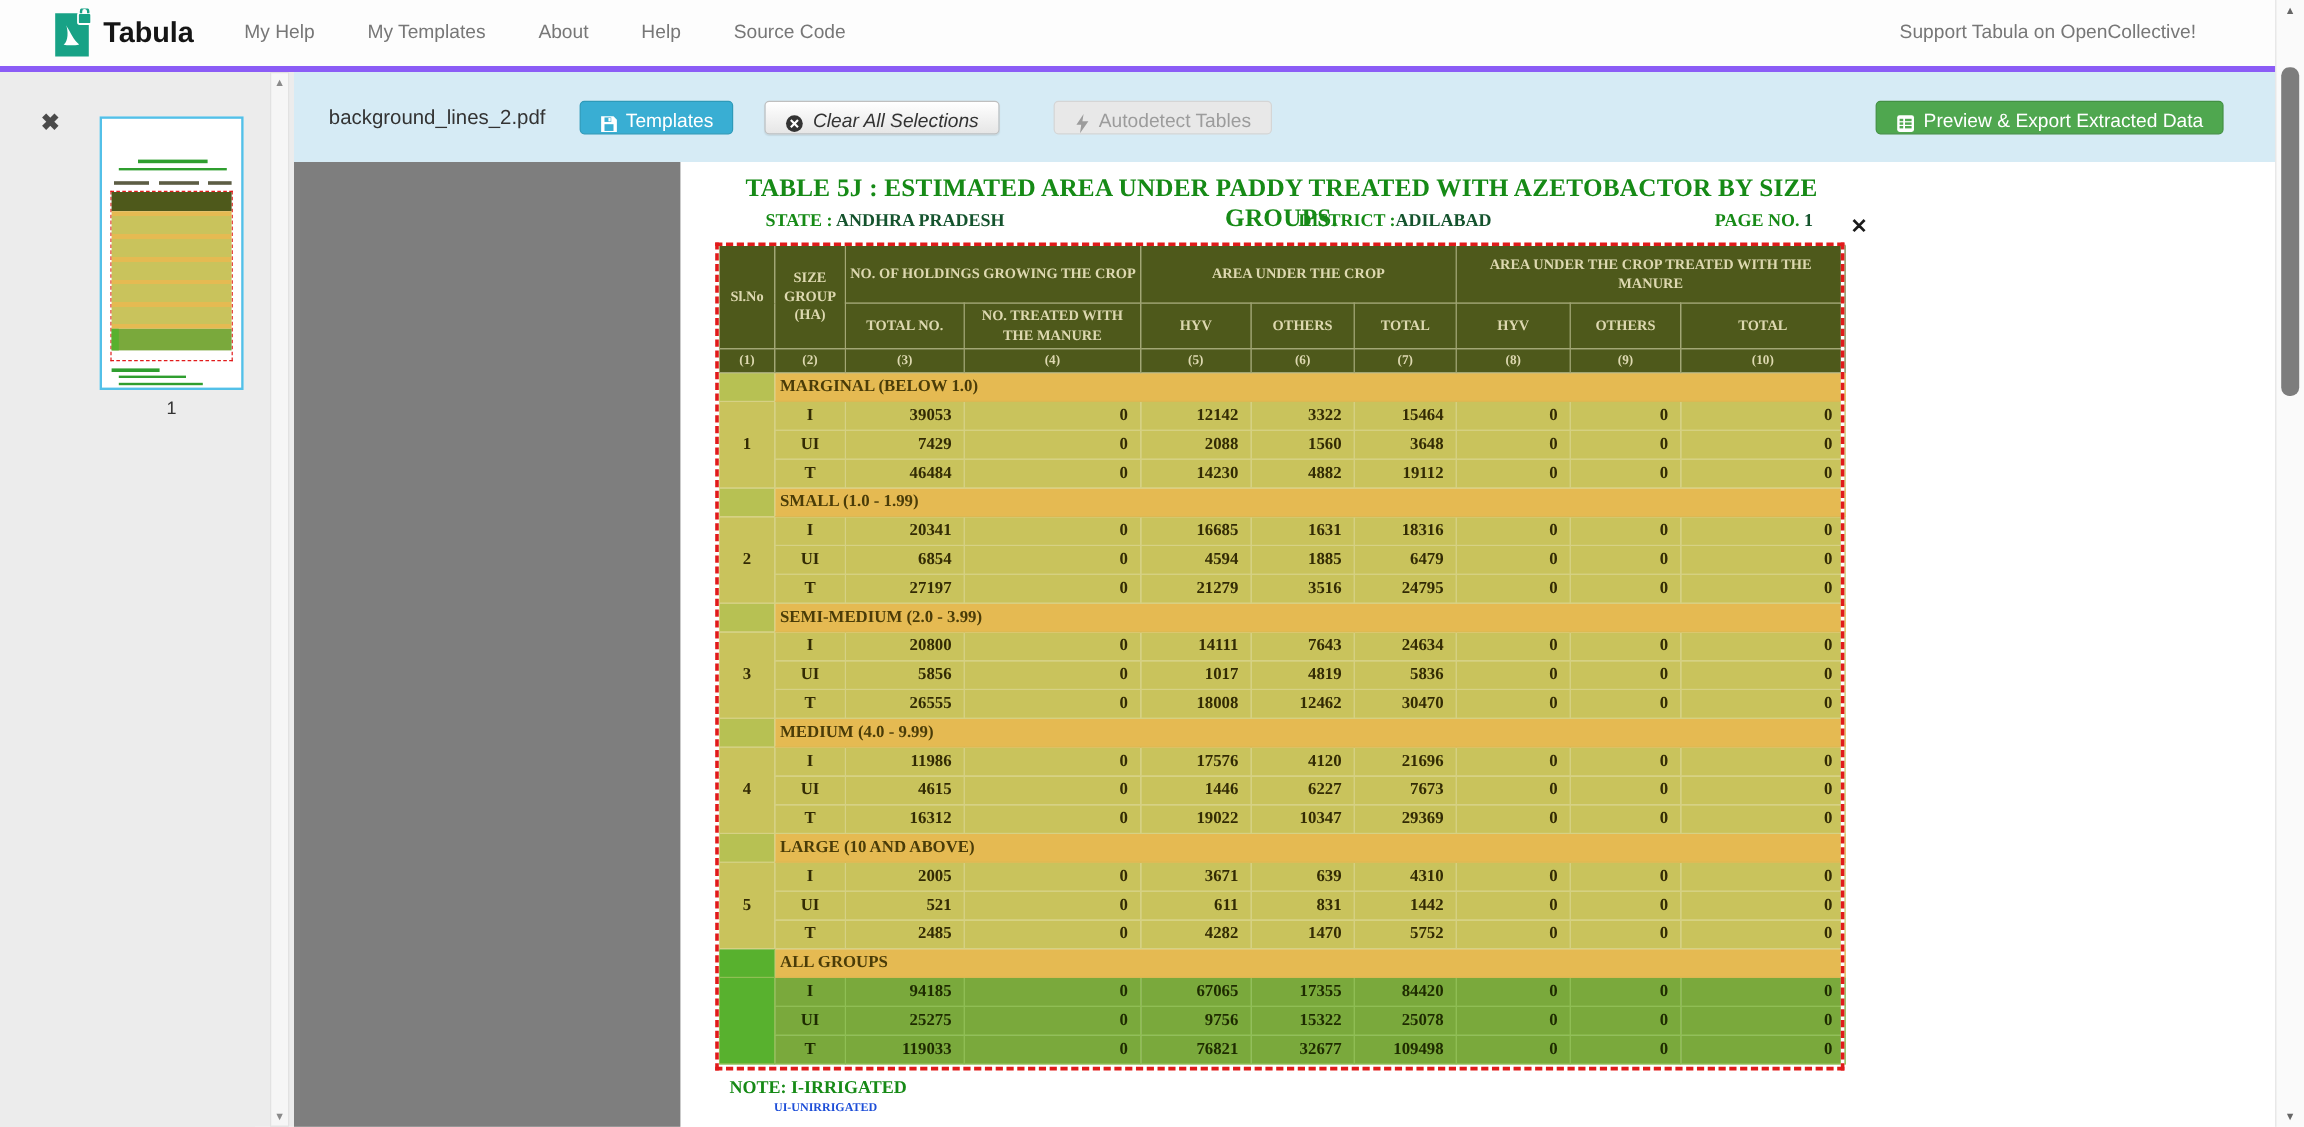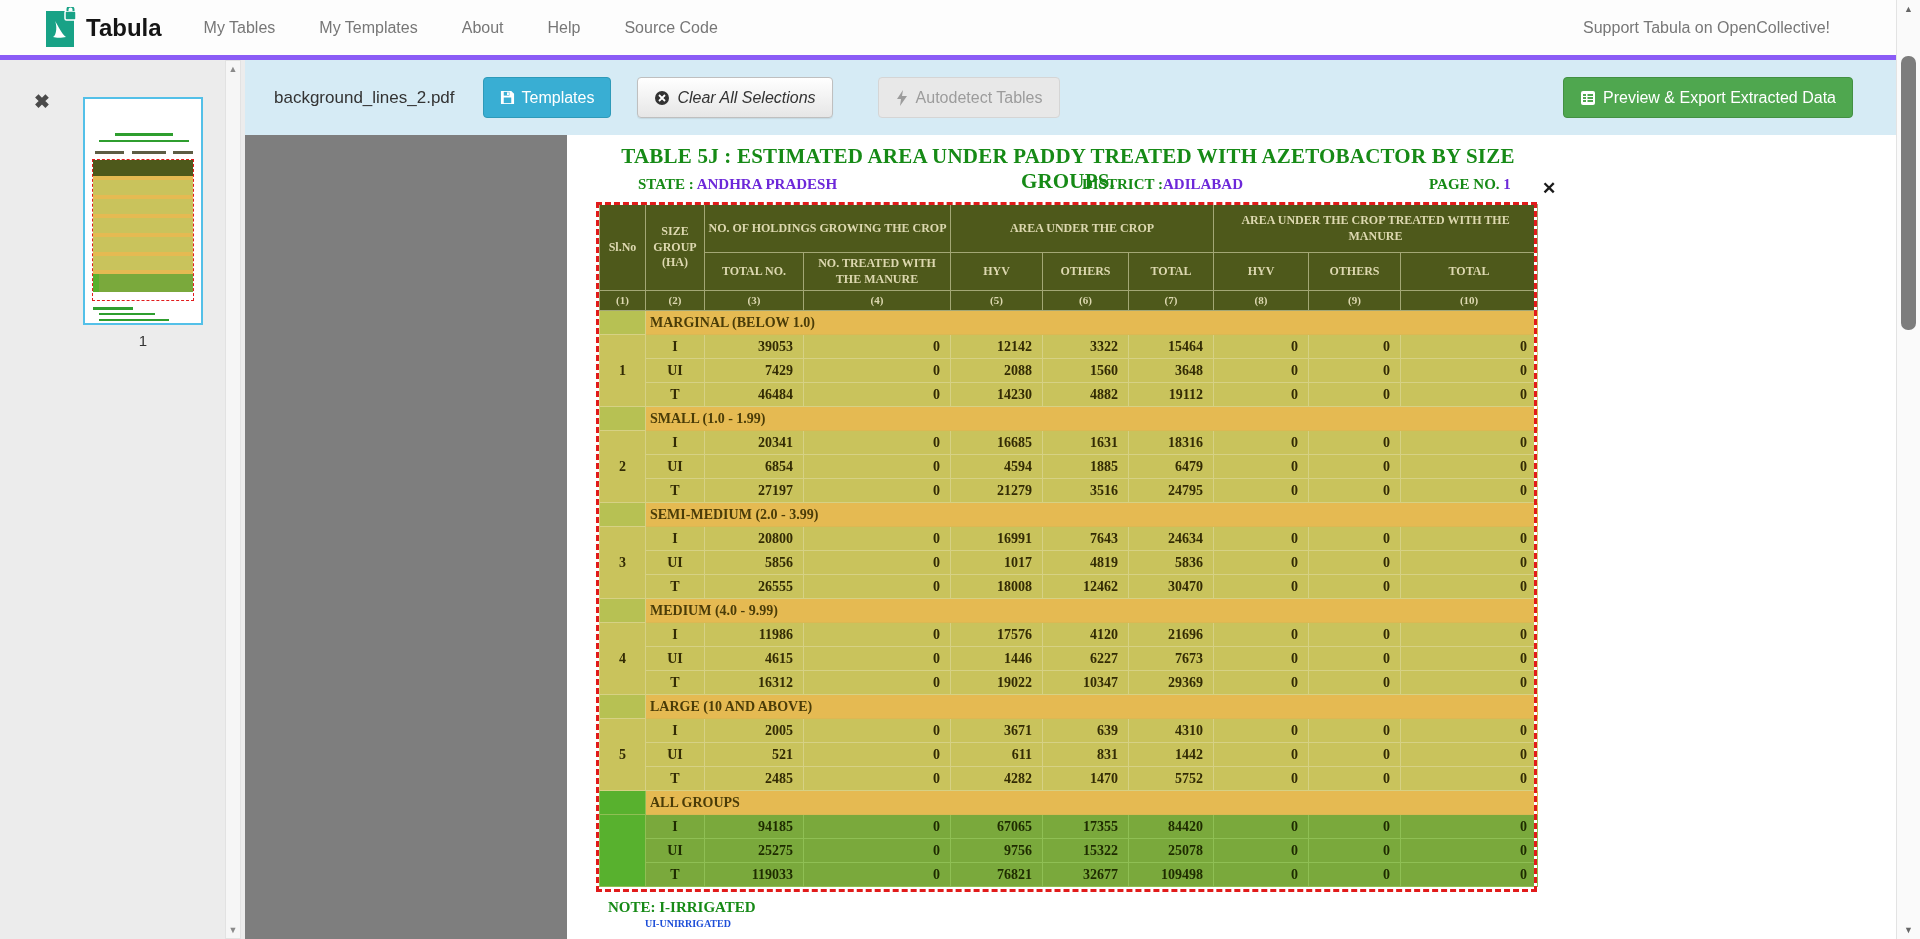--- a/index.html
+++ b/index.html
@@ -13,21 +13,21 @@
   #brand-title { font-size:24px; font-weight:bold; color:#151515; margin-left:8px; }
   #nav-menu { display:flex; gap:44px; margin-left:42px; }
   .nav-item { font-size:16px; color:#777; cursor:pointer; }
   #nav-support { margin-left:auto; font-size:16px; color:#777; cursor:pointer; }
 
   
   #toolbar { position:absolute; left:245px; top:60px; width:1651px; height:75px;
              background:#d6ebf5; display:flex; align-items:center;
              padding-left:29px; z-index:3; }
   #toolbar-filename { font-size:17px; color:#333; margin-right:28px; }
-  .btn { height:41px; border-radius:4px; display:inline-flex; align-items:center;
+  .btn { height:28px; border-radius:4px; display:inline-flex; align-items:flex-end;
          gap:7px; padding:0 16px; font-size:16px; cursor:pointer;
          border:1px solid transparent; white-space:nowrap; }
   #btn-templates { background:#39aed3; border-color:#2e9ab9; color:#fff; margin-right:26px; }
   #btn-clear { background:linear-gradient(#ffffff,#e6e6e6); border-color:#bfbfbf;
                color:#333; margin-right:45px; box-shadow:0 1px 1px rgba(0,0,0,.08);font-style:italic; }
   #btn-autodetect { background:#e8e8e8; border-color:#d5d5d5; color:#9c9c9c; cursor:default; }
   #btn-export { background:#4fa74f; border-color:#439043; color:#fff;
                 margin-left:auto; margin-right:43px; }
 
   
@@ -63,21 +63,21 @@
   #viewer { position:absolute; left:245px; top:135px; width:1675px; height:804px;
             background:#ffffff; z-index:1; }
   #gray-region { position:absolute; left:0; top:0; width:322px; height:804px;
                  background:#7e7e7e; }
   .doc-serif { font-family:"Liberation Serif", serif; font-weight:bold; }
   #pdf-title { position:absolute; left:354px; top:9px; width:938px; text-align:center;
                font-size:21px; color:#168a16; letter-spacing:.2px; }
   #pdf-meta { position:absolute; left:354px; top:41px; width:938px; height:20px;
               font-size:15px; }
   .meta-label { color:#168a16; }
-  .meta-value { color:#6d28d9; }
+  .meta-value { color:#14532d; }
   #meta-state { position:absolute; left:39px; }
   #meta-district { position:absolute; left:483px; }
   #meta-pageno { position:absolute; left:830px; }
 
   
   #data-table { position:absolute; left:354px; top:69px; border-collapse:collapse;
                 table-layout:fixed; width:938px;
                 font-family:"Liberation Serif", serif; font-weight:bold; }
   #data-table th { background:#4e591b; color:#ddd8b0; font-size:12px;
                    border:1px solid #a3a775; padding:1px 2px; font-weight:bold;
@@ -124,21 +124,21 @@
     <svg width="34" height="42" viewBox="0 0 34 42">
       <path d="M2 4 L22 4 L30 12 L30 40 L2 40 Z" fill="#18a286"></path>
       <path d="M22 4 L22 12 L30 12 Z" fill="#0e7d66"></path>
       <path d="M9 30 C13 28 13 18 11 14 C15 20 17 26 22 30 C18 31 12 31 9 30 Z" fill="#fff"></path>
       <rect x="21" y="4" width="11" height="9" rx="1.5" fill="#18a286" stroke="#fff" stroke-width="1.5"></rect>
       <path d="M23.5 4 v-1.5 a3 3 0 0 1 6 0 V4" fill="none" stroke="#18a286" stroke-width="2"></path>
     </svg>
   </span>
   <span id="brand-title">Tabula</span>
   <div id="nav-menu">
-    <span class="nav-item">My Tables</span>
+    <span class="nav-item">My Help</span>
     <span class="nav-item">My Templates</span>
     <span class="nav-item">About</span>
     <span class="nav-item">Help</span>
     <span class="nav-item">Source Code</span>
   </div>
   <span id="nav-support">Support Tabula on OpenCollective!</span>
 </div>
 
 <div id="toolbar">
   <span id="toolbar-filename">background_lines_2.pdf</span>
@@ -349,21 +349,21 @@
         </tr>
         <tr class="section">
           <td class="sec-first"></td>
           <td class="sec-label" colspan="9">SEMI-MEDIUM (2.0 - 3.99)</td>
         </tr>
         <tr class="data">
           <td class="slno" rowspan="3">3</td>
           <td class="rowtype">I</td>
           <td class="num">20800</td>
           <td class="num">0</td>
-          <td class="num">16991</td>
+          <td class="num">14111</td>
           <td class="num">7643</td>
           <td class="num">24634</td>
           <td class="num">0</td>
           <td class="num">0</td>
           <td class="num">0</td>
         </tr>
         <tr class="data">
           <td class="rowtype">UI</td>
           <td class="num">5856</td>
           <td class="num">0</td>

